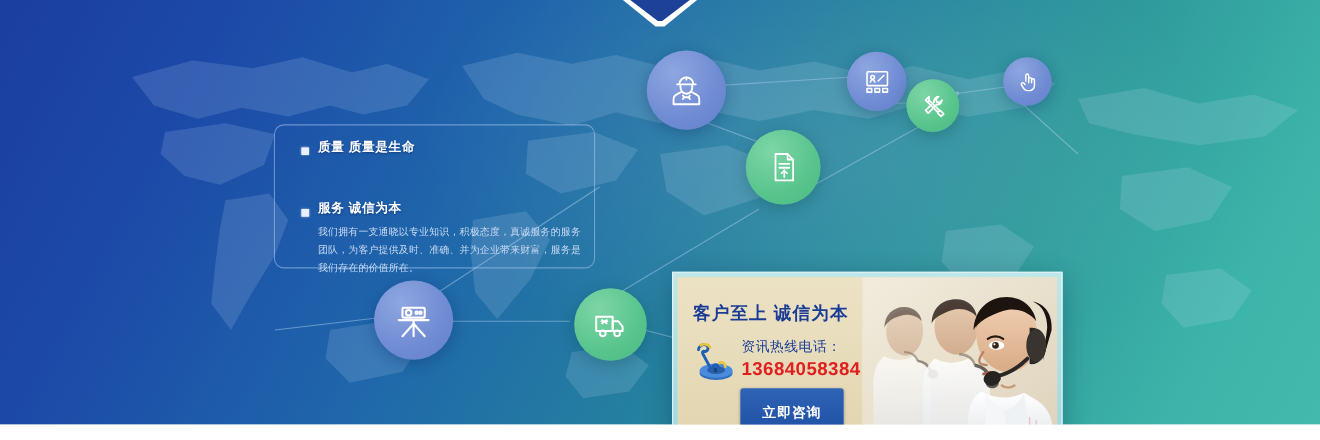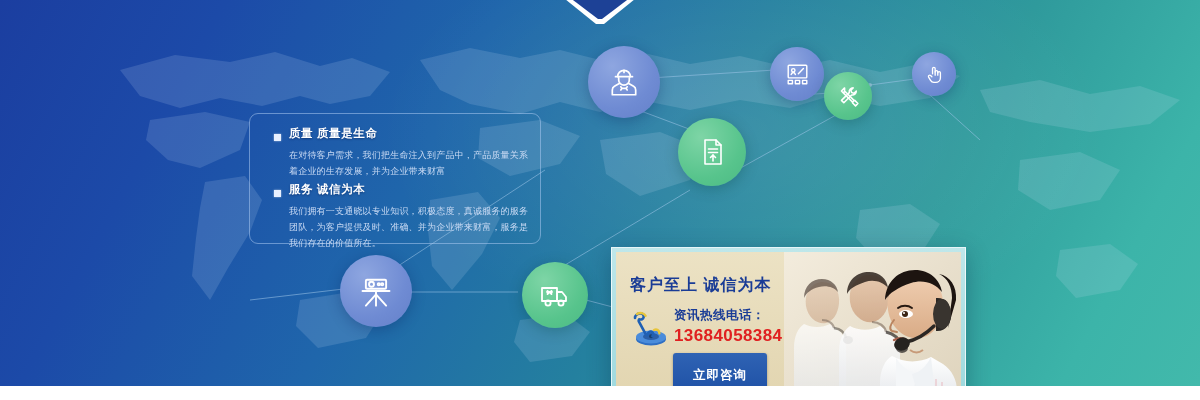--- a/index.html
+++ b/index.html
@@ -92,21 +92,21 @@
   .card-left{
     position:absolute;left:0;top:0;width:178px;height:100%;
     background:linear-gradient(180deg,#ece2c4,#e2d5b0);
   }
   .kv-title{
     position:absolute;left:14px;top:23px;color:#1a3c96;font-size:16px;font-weight:bold;
     letter-spacing:1px;white-space:nowrap;
   }
   .phone-ico{position:absolute;left:11px;top:56px;}
   .hot-label{
-    position:absolute;left:58px;top:55px;color:#1a3c96;font-size:12.5px;font-weight:bold;
+    position:absolute;left:58px;top:55px;color:#1a3c96;font-size:12.5px;font-weight:normal;
     letter-spacing:.5px;white-space:nowrap;
   }
   .hot-num{
     position:absolute;left:58px;top:74px;color:#e02020;font-size:17px;font-weight:bold;
     letter-spacing:.4px;white-space:nowrap;text-align:center;
   }
   .cta{
     position:absolute;left:57px;top:101px;width:94px;height:44px;
     background:linear-gradient(180deg,#2f63b4,#1d4fa4);
     border:none;border-radius:3px;color:#ffffff;font-size:12.5px;font-weight:bold;
@@ -262,21 +262,20 @@
   </div>
 
 
   <div class="panel"></div>
 
   <div class="blk b1">
     <div class="blk-head">
       <span class="sq"></span>
       <span class="blk-title">质量  质量是生命</span>
     </div>
-    <div class="blk-body">在对待客户需求，我们把生命注入到产品中，产品质量关系着企业的生存发展，并为企业带来财富</div>
   </div>
 
   <div class="blk b2">
     <div class="blk-head">
       <span class="sq"></span>
       <span class="blk-title">服务  诚信为本</span>
     </div>
     <div class="blk-body">我们拥有一支通晓以专业知识，积极态度，真诚服务的服务团队，为客户提供及时、准确、并为企业带来财富，服务是我们存在的价值所在。</div>
   </div>
 

